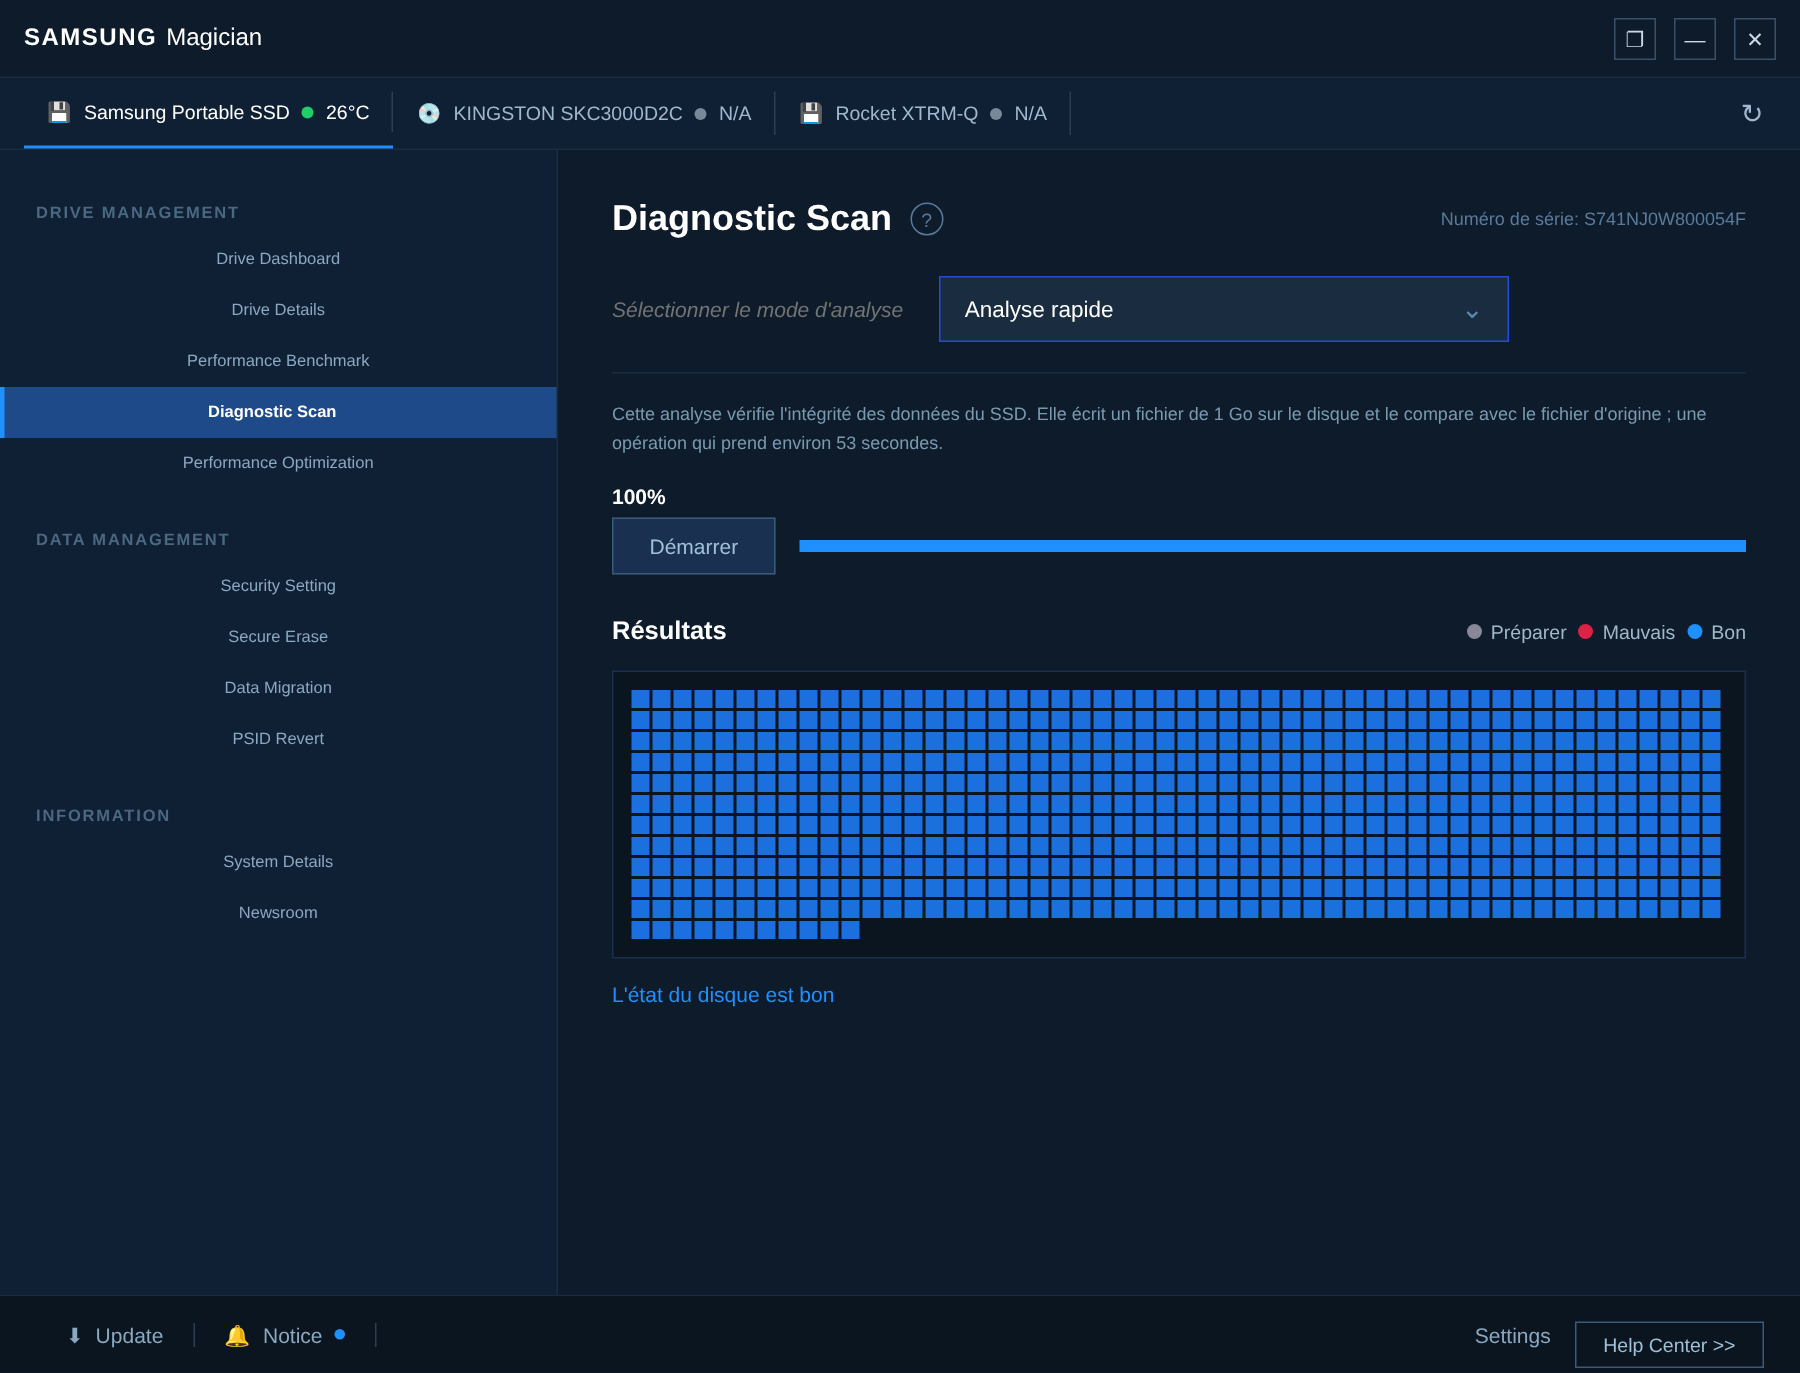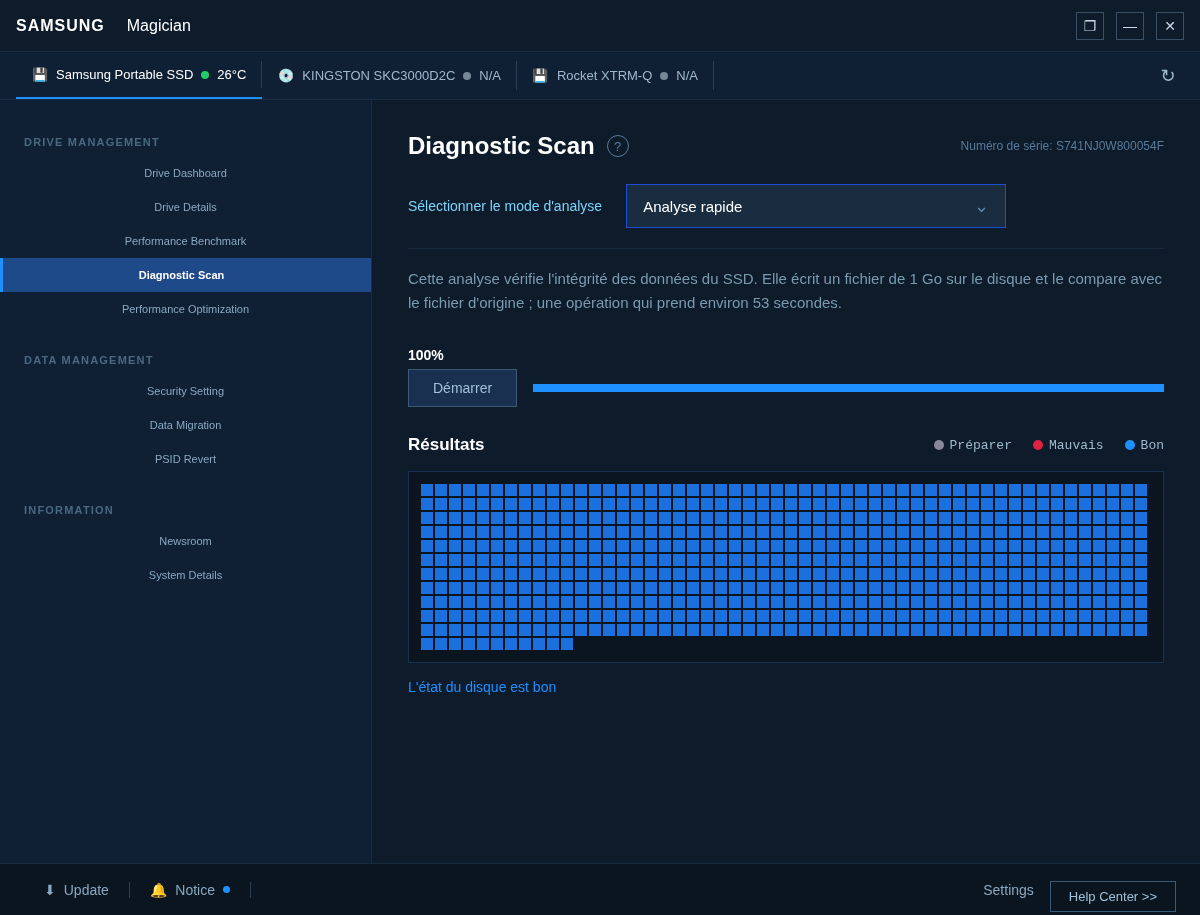--- a/index.html
+++ b/index.html
@@ -19,21 +19,21 @@
       background: #0d1b2a;
       display: flex;
       align-items: center;
       justify-content: space-between;
       padding: 0 16px;
       border-bottom: 1px solid #1a2c40;
     }
     .titlebar-logo {
       display: flex;
       align-items: center;
-      gap: 22px;
+      gap: 6px;
     }
     .logo-samsung {
       font-weight: 700;
       font-size: 16px;
       color: #ffffff;
       letter-spacing: 1px;
     }
     .logo-magician {
       font-weight: 300;
       font-size: 16px;
@@ -194,22 +194,23 @@
     .mode-selector-row {
       display: flex;
       align-items: center;
       gap: 24px;
       margin-top: 24px;
       padding-bottom: 20px;
       border-bottom: 1px solid #1a2c40;
     }
     .mode-label {
       font-size: 14px;
-      color: #7dd3fc;
+      color: #737373;
       white-space: nowrap;
+      font-style: italic;
     }
     .mode-dropdown {
       flex: 1;
       max-width: 380px;
       background: #1a2c40;
       border: 1px solid #1d4ed8;
       color: #ffffff;
       padding: 10px 16px;
       display: flex;
       align-items: center;
@@ -217,25 +218,25 @@
       cursor: pointer;
       font-size: 15px;
     }
     .dropdown-arrow {
       color: #5a8aaa;
       font-size: 18px;
     }
 
     
     .description {
-      font-size: 15px;
+      font-size: 12px;
       color: #7a9ab0;
       line-height: 1.6;
       margin-top: 18px;
-      margin-bottom: 32px;
+      margin-bottom: 18px;
     }
 
     
     .progress-area {
       margin-bottom: 28px;
     }
     .progress-percent {
       font-size: 14px;
       font-weight: 700;
       color: #ffffff;
@@ -286,23 +287,22 @@
       justify-content: space-between;
       margin-bottom: 16px;
     }
     .results-title {
       font-size: 17px;
       font-weight: 600;
       color: #ffffff;
     }
     .results-legend {
       display: flex;
-      gap: 21px;
+      gap: 8px;
       align-items: flex-start;
-      font-family: Liberation Mono, monospace;
     }
     .legend-item {
       display: flex;
       align-items: center;
       gap: 6px;
       font-size: 13px;
       color: #a0b8cc;
     }
     .legend-dot {
       width: 10px;
@@ -434,28 +434,29 @@
       <div class="sidebar-item">Drive Dashboard</div>
       <div class="sidebar-item">Drive Details</div>
       <div class="sidebar-item">Performance Benchmark</div>
       <div class="sidebar-item active">Diagnostic Scan</div>
       <div class="sidebar-item">Performance Optimization</div>
     </div>
 
     <div style="margin-top:16px">
       <div class="sidebar-section-label">DATA MANAGEMENT</div>
       <div class="sidebar-item">Security Setting</div>
+      <div class="sidebar-item">Secure Erase</div>
       <div class="sidebar-item">Data Migration</div>
       <div class="sidebar-item">PSID Revert</div>
     </div>
 
     <div style="margin-top:16px">
       <div class="sidebar-section-label">INFORMATION</div>
+      <div class="sidebar-item">System Details</div>
       <div class="sidebar-item">Newsroom</div>
-      <div class="sidebar-item">System Details</div>
     </div>
   </nav>
 
   <main class="content">
 
     <div class="page-header">
       <div class="page-title-row">
         <span class="page-title">Diagnostic Scan</span>
         <div class="help-icon">?</div>
       </div>

